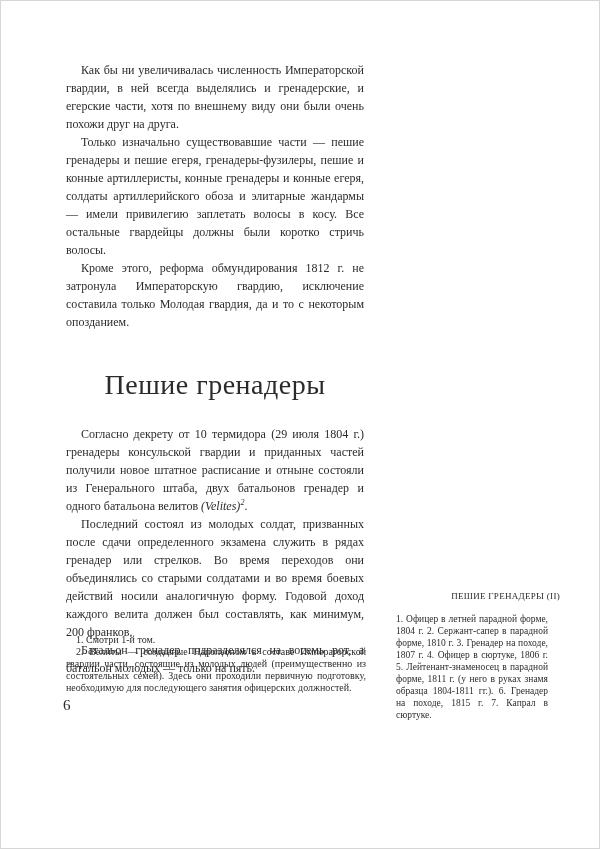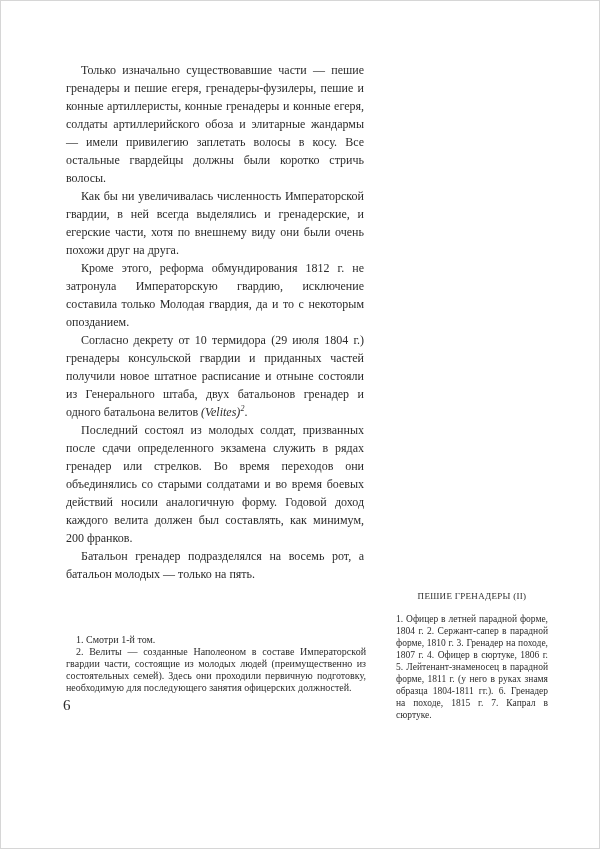--- a/index.html
+++ b/index.html
@@ -76,42 +76,43 @@
   .figure-caption {
     position: absolute;
     left: 383px;
     top: 590px;
     width: 176px;
   }
   .figure-caption-title {
     margin: 0 0 7px 0;
     font-size: 9px;
     font-weight: normal;
-    text-align: center;
+    text-align: right;
     letter-spacing: 0.3px;
   }
   .figure-caption-body {
     margin: 12px;
     font-size: 9.5px;
     line-height: 12px;
     text-align: justify;
     hyphens: auto;
     -webkit-hyphens: auto;
   }
 </style>
 </head>
 <body>
 
 <div class="book-page">
 
   <div class="text-main">
+    <p class="body-par">Как бы ни увеличивалась численность Императорской гвардии, в ней всегда выделялись и гренадерские, и егерские части, хотя по внешнему виду они были очень похожи друг на друга.</p>
     <p class="body-par">Только изначально существовавшие части — пешие гренадеры и пешие егеря, гренадеры-фузилеры, пешие и конные артиллеристы, конные гренадеры и конные егеря, солдаты артиллерийского обоза и элитарные жандармы — имели привилегию заплетать волосы в косу. Все остальные гвардейцы должны были коротко стричь волосы.</p>
-    <p class="body-par">Как бы ни увеличивалась численность Императорской гвардии, в ней всегда выделялись и гренадерские, и егерские части, хотя по внешнему виду они были очень похожи друг на друга.</p>
     <p class="body-par">Кроме этого, реформа обмундирования 1812 г. не затронула Императорскую гвардию, исключение составила только Молодая гвардия, да и то с некоторым опозданием.</p>
 
+    <h1 class="section-title">Пешие гренадеры</h1>
 
     <p class="body-par"><span>Согласно декрету от 10 термидора (29 июля 1804 г.) гренадеры консульской гвардии и приданных частей получили новое штатное расписание и отныне состояли из Генерального штаба, двух батальонов гренадер и одного батальона велитов </span><span class="latin">(Velites)</span><sup>2</sup><span>.</span></p>
     <p class="body-par">Последний состоял из молодых солдат, призванных после сдачи определенного экзамена служить в рядах гренадер или стрелков. Во время переходов они объединялись со старыми солдатами и во время боевых действий носили аналогичную форму. Годовой доход каждого велита должен был составлять, как минимум, 200 франков.</p>
     <p class="body-par">Батальон гренадер подразделялся на восемь рот, а батальон молодых — только на пять.</p>
   </div>
 
   <div class="footnotes">
     <p class="footnote">1. Смотри 1-й том.</p>
     <p class="footnote">2. Велиты — созданные Наполеоном в составе Императорской гвардии части, состоящие из молодых людей (преимущественно из состоятельных семей). Здесь они проходили первичную подготовку, необходимую для последующего занятия офицерских должностей.</p>
   </div>

